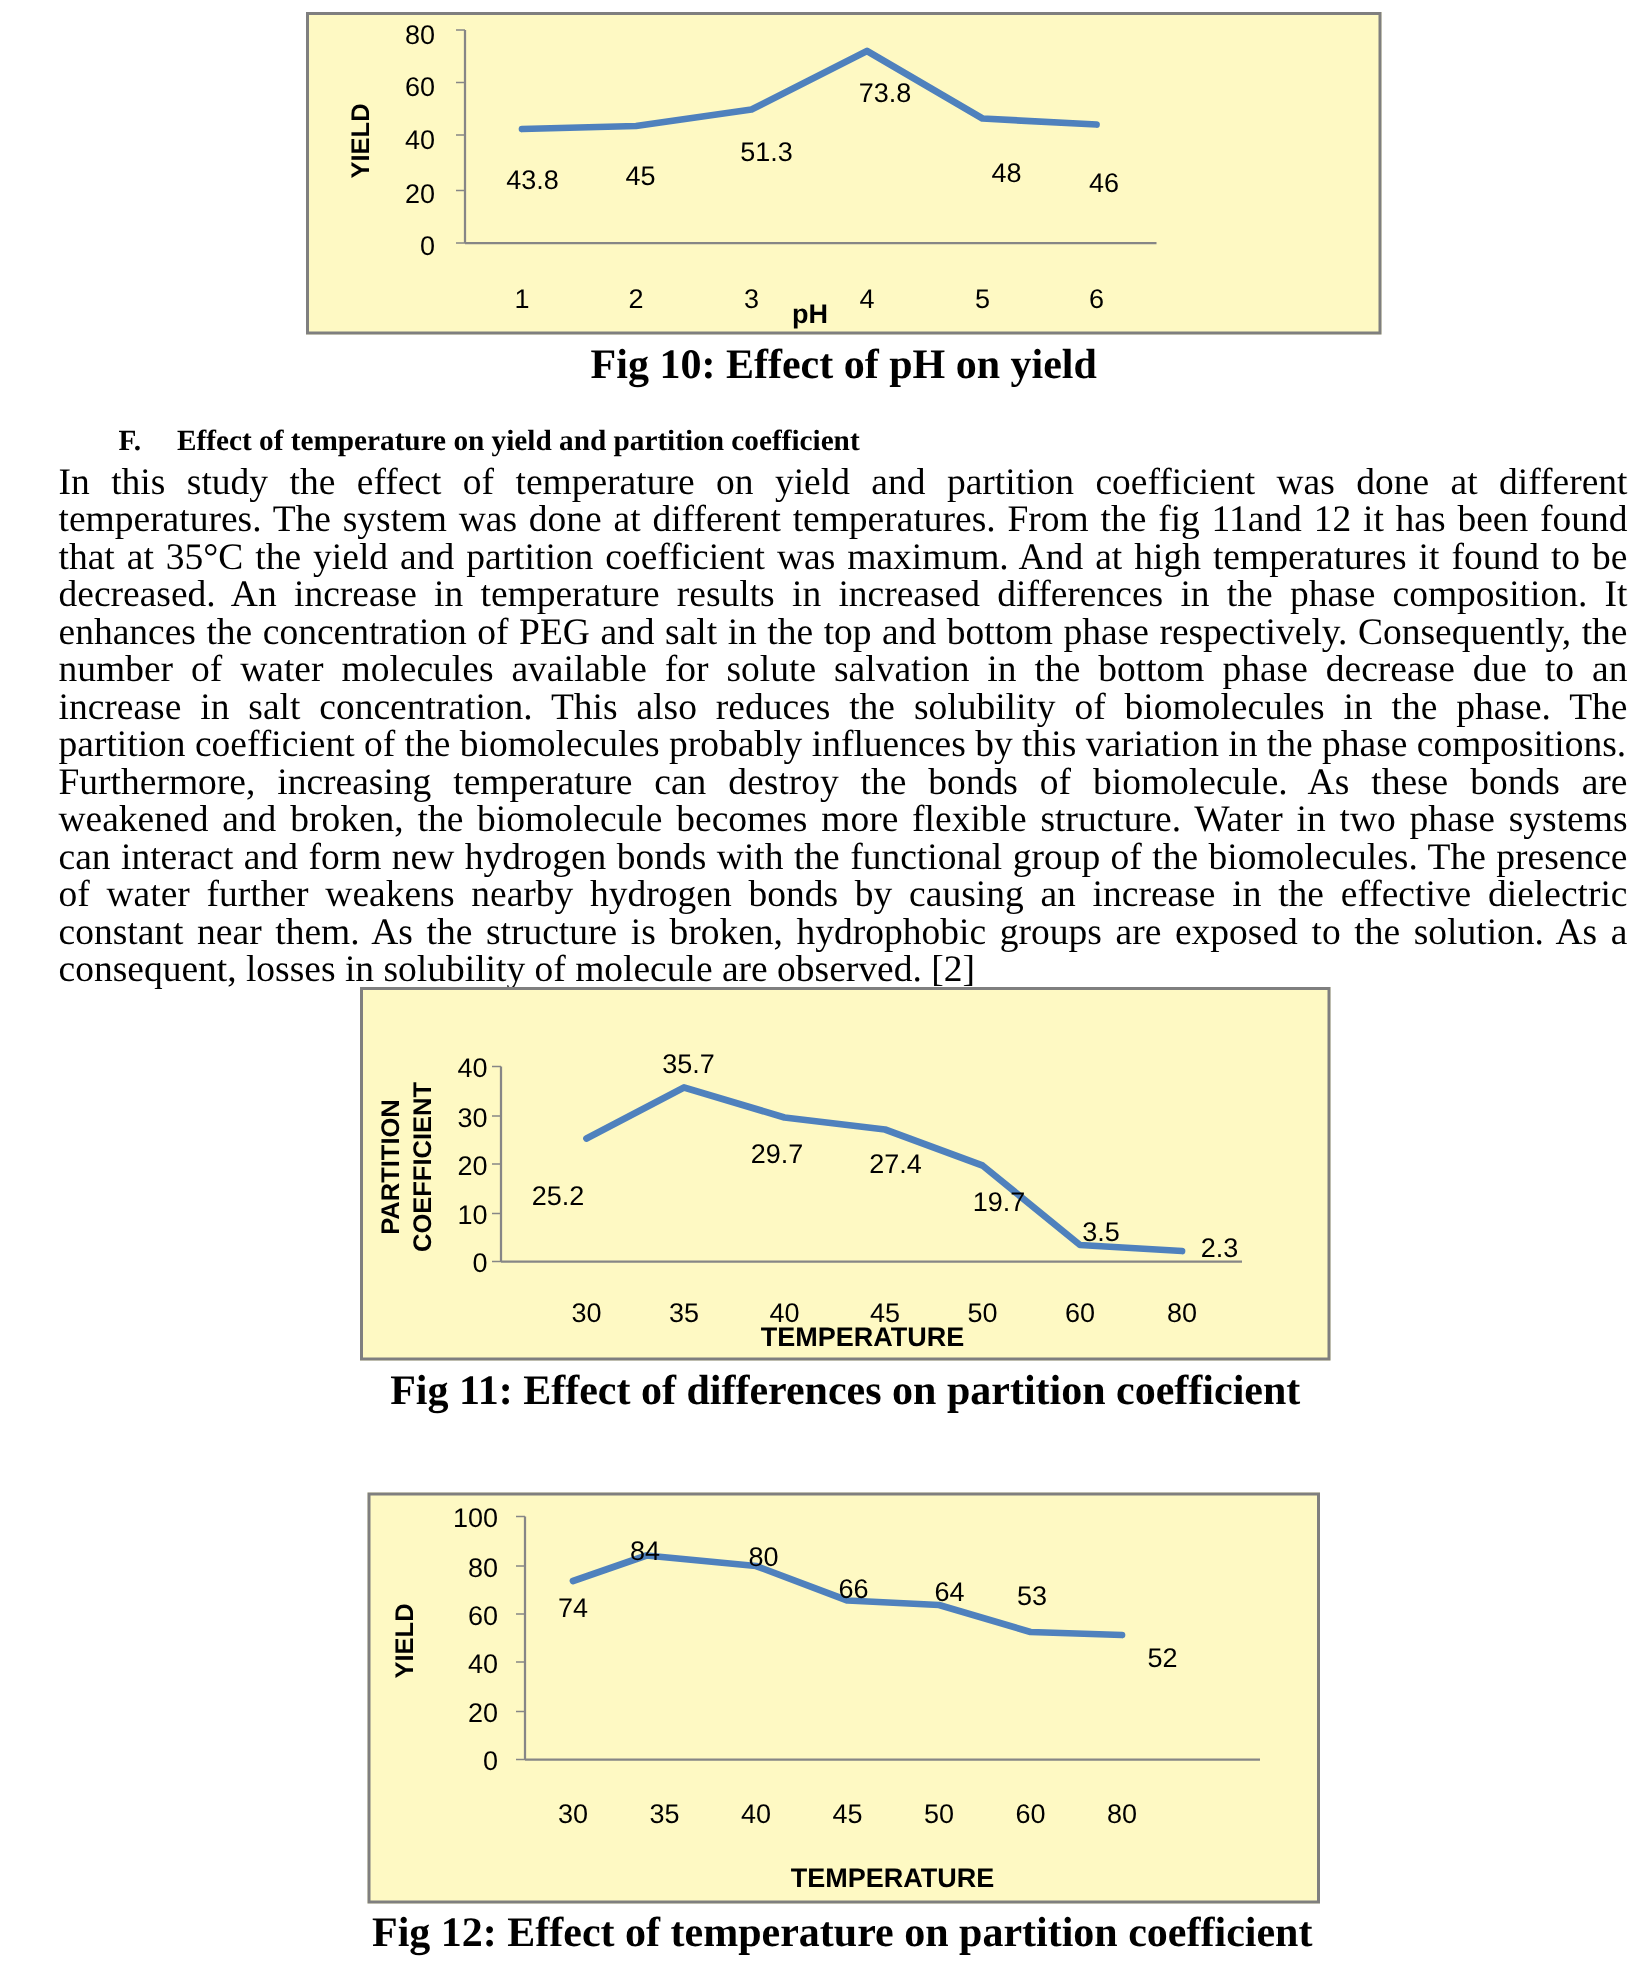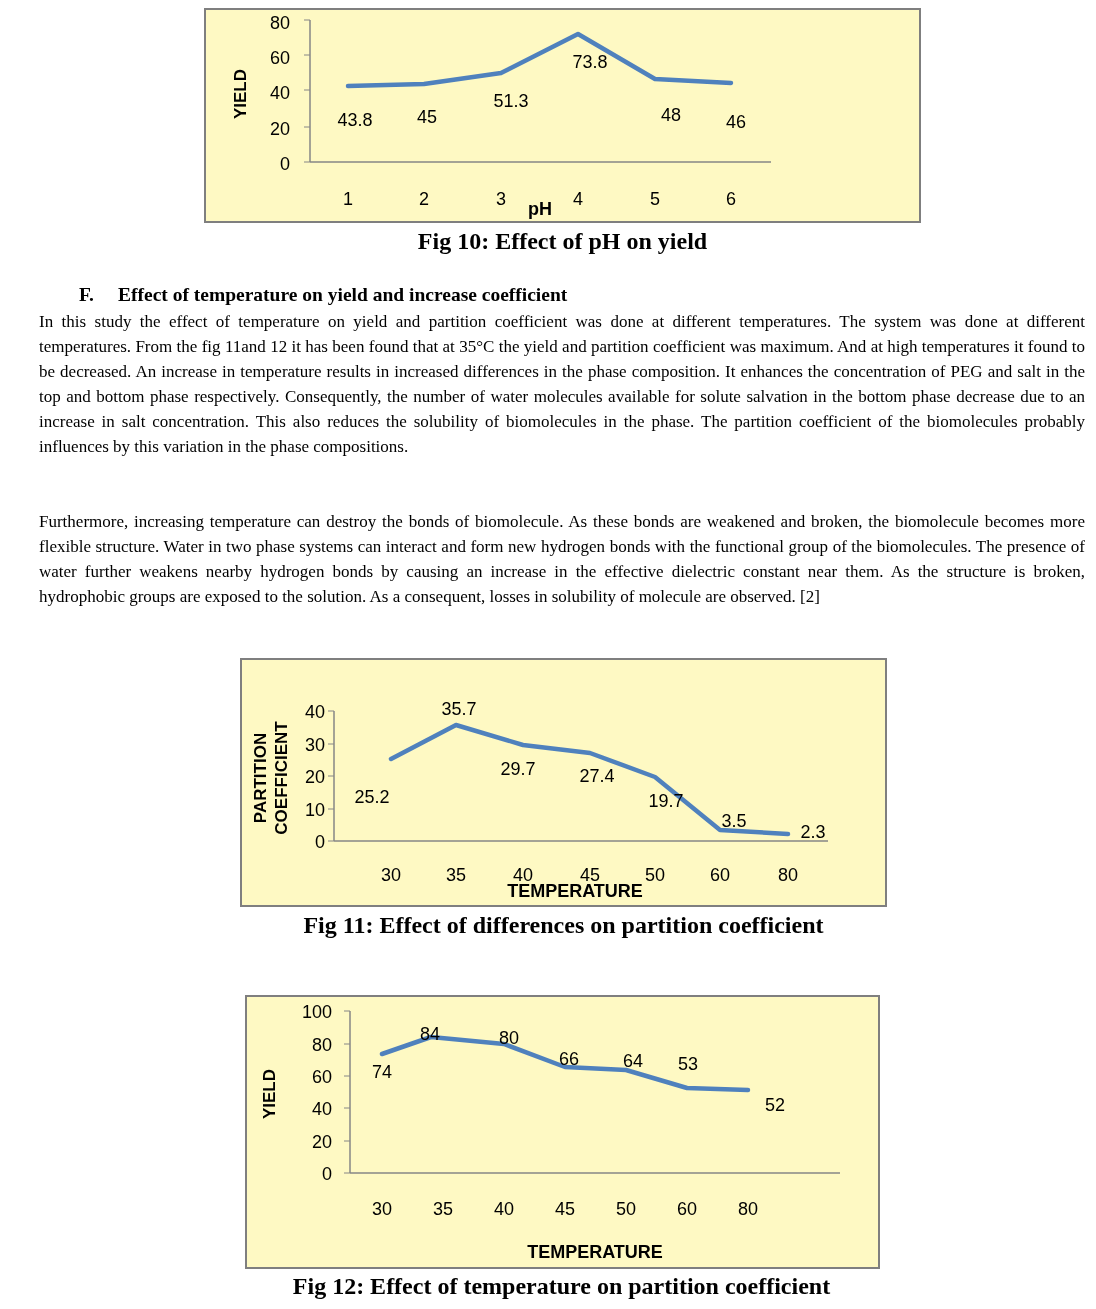--- a/index.html
+++ b/index.html
@@ -1,22 +1,22 @@
 <!DOCTYPE html>
 <html><head>
 <meta charset="utf-8">
 <style>
   html, body { margin: 0; padding: 0; background: #ffffff; }
   body { width: 1096px; height: 1309px; position: relative; overflow: hidden; font-family: "Liberation Serif", serif; color: #000; }
   .chart-box { position: absolute; border: 2px solid #7f7f7f; background: #fef9c3; box-sizing: border-box; }
   .chart-box svg { position: absolute; left: 0; top: 0; }
-  .caption { position: absolute; font-family: "Liberation Serif", serif; font-weight: bold; font-size: 24px; text-align: center; white-space: nowrap; }
+  .caption { position: absolute; font-family: "Liberation Serif", serif; font-weight: bold; font-size: 28px; text-align: center; white-space: nowrap; }
   .section-heading { position: absolute; left: 79px; top: 284px; font-weight: bold; font-size: 19.5px; white-space: nowrap; }
   .section-heading .num { display: inline-block; width: 39px; }
-  .para { position: absolute; left: 39px; width: 1046px; font-size: 17px; line-height: 25px; text-align: justify; }
+  .para { position: absolute; left: 39px; width: 1046px; font-size: 25px; line-height: 25px; text-align: justify; }
   svg text { font-family: "Liberation Sans", sans-serif; }
 </style>
 </head>
 <body>
 
 <div class="chart-box" style="left:204px; top:8px; width:717px; height:215px;">
   <svg width="717" height="215" viewBox="0 0 717 215">
 
     <line x1="104" y1="10" x2="104" y2="152" stroke="#868686" stroke-width="1.5"></line>
     <line x1="104" y1="152" x2="565" y2="152" stroke="#868686" stroke-width="1.5"></line>
@@ -49,21 +49,21 @@
     <text x="372" y="195" font-size="18" text-anchor="middle">4</text>
     <text x="449" y="195" font-size="18" text-anchor="middle">5</text>
     <text x="525" y="195" font-size="18" text-anchor="middle">6</text>
 
     <text x="334" y="205" font-size="18" font-weight="bold" text-anchor="middle">pH</text>
   </svg>
 </div>
 <div class="caption" style="left:204px; top:228px; width:717px;">Fig 10: Effect of pH on yield</div>
 
 <div class="section-heading">
-  <span class="num">F.</span><span>Effect of temperature on yield and increase coefficient</span>
+  <span class="num">F.</span><span>Effect of temperature on yield and partition coefficient</span>
 </div>
 <p class="para" style="top:309px; margin:0;">In this study the effect of temperature on yield and partition coefficient was done at different temperatures. The system was done at different temperatures. From the fig 11and 12 it has been found that at 35°C the yield and partition coefficient was maximum. And at high temperatures it found to be decreased. An increase in temperature results in increased differences in the phase composition. It enhances the concentration of PEG and salt in the top and bottom phase respectively. Consequently, the number of water molecules available for solute salvation in the bottom phase decrease due to an increase in salt concentration. This also reduces the solubility of biomolecules in the phase. The partition coefficient of the biomolecules probably influences by this variation in the phase compositions.</p>
 <p class="para" style="top:509px; margin:0;">Furthermore, increasing temperature can destroy the bonds of biomolecule. As these bonds are weakened and broken, the biomolecule becomes more flexible structure. Water in two phase systems can interact and form new hydrogen bonds with the functional group of the biomolecules. The presence of water further weakens nearby hydrogen bonds by causing an increase in the effective dielectric constant near them. As the structure is broken, hydrophobic groups are exposed to the solution. As a consequent, losses in solubility of molecule are observed. [2]</p>
 
 <div class="chart-box" style="left:240px; top:658px; width:647px; height:249px;">
   <svg width="647" height="249" viewBox="0 0 647 249">
 
     <line x1="92" y1="51" x2="92" y2="181" stroke="#868686" stroke-width="1.5"></line>
     <line x1="92" y1="181" x2="586" y2="181" stroke="#868686" stroke-width="1.5"></line>
     <line x1="86" y1="51" x2="92" y2="51" stroke="#868686"></line>

